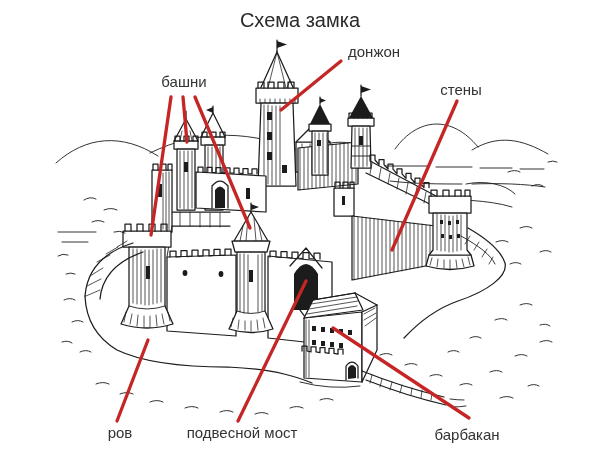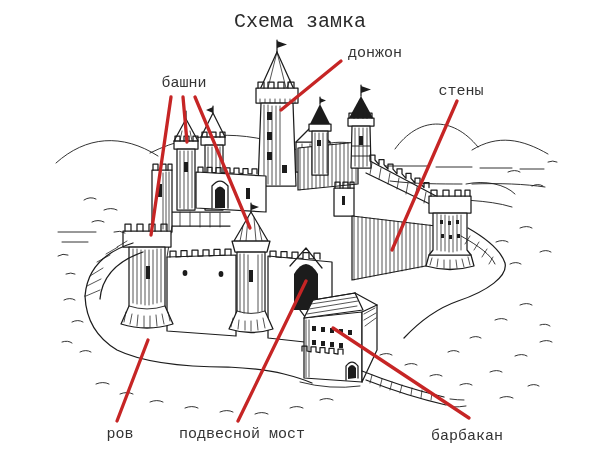--- a/index.html
+++ b/index.html
@@ -1,17 +1,17 @@
 <!DOCTYPE html>
 <html><head>
 <meta charset="utf-8">
 <style>
   html,body{margin:0;padding:0;background:#fff;}
   .stage{position:relative;width:600px;height:450px;background:#fff;overflow:hidden;
-         font-family:Liberation Mono, monospace;}
+         font-family:Liberation Sans, sans-serif;}
   svg{display:block}
   .ink{stroke:#1c1c1c;fill:none;stroke-width:1.25;stroke-linecap:round;stroke-linejoin:round;}
   .thin{stroke:#1c1c1c;fill:none;stroke-width:0.9;stroke-linecap:round;}
   .hatch{stroke:#1c1c1c;fill:none;stroke-width:0.75;stroke-linecap:round;}
   .fillw{fill:#ffffff;stroke:#1c1c1c;stroke-width:1.25;stroke-linejoin:round;}
   .dark{fill:#1c1c1c;stroke:none;}
   .ann{fill:none;stroke-width:3.3;stroke-linecap:round;}
   .lbl{font-size:15px;}
   .ttl{font-size:20px;}
 </style>

